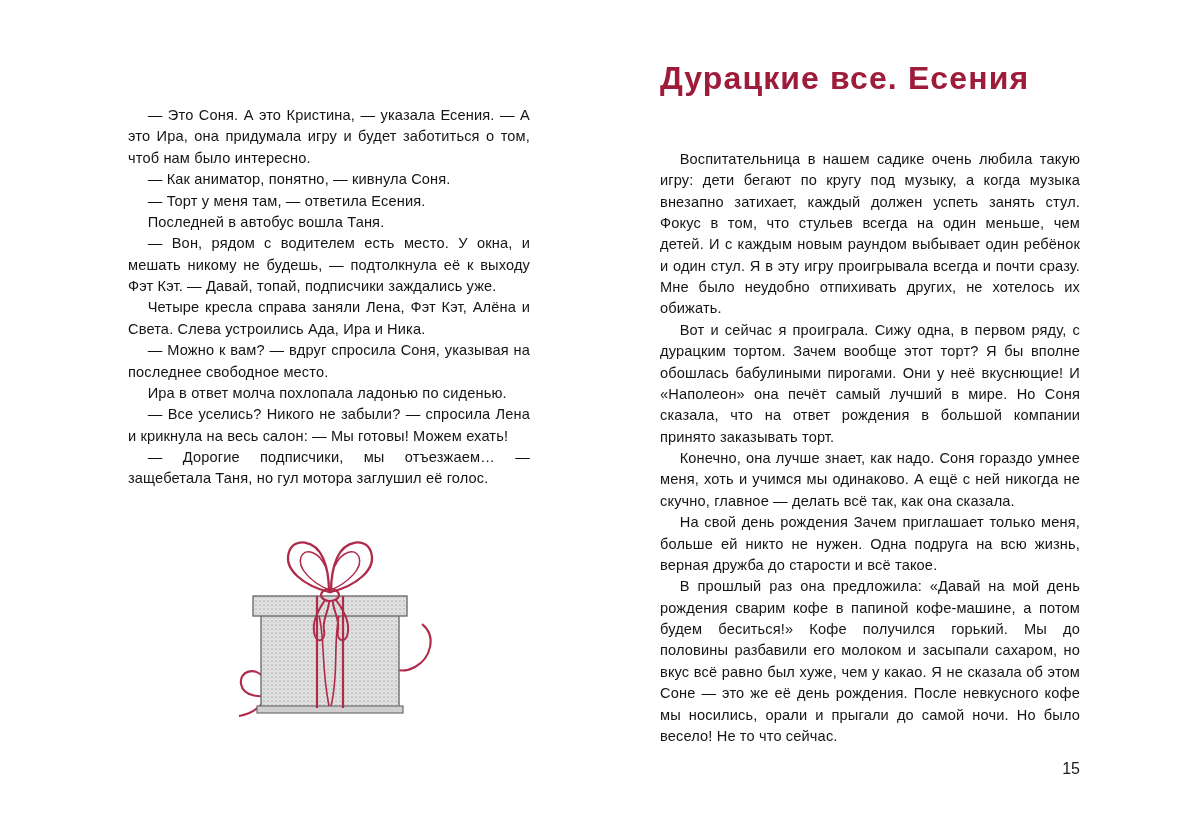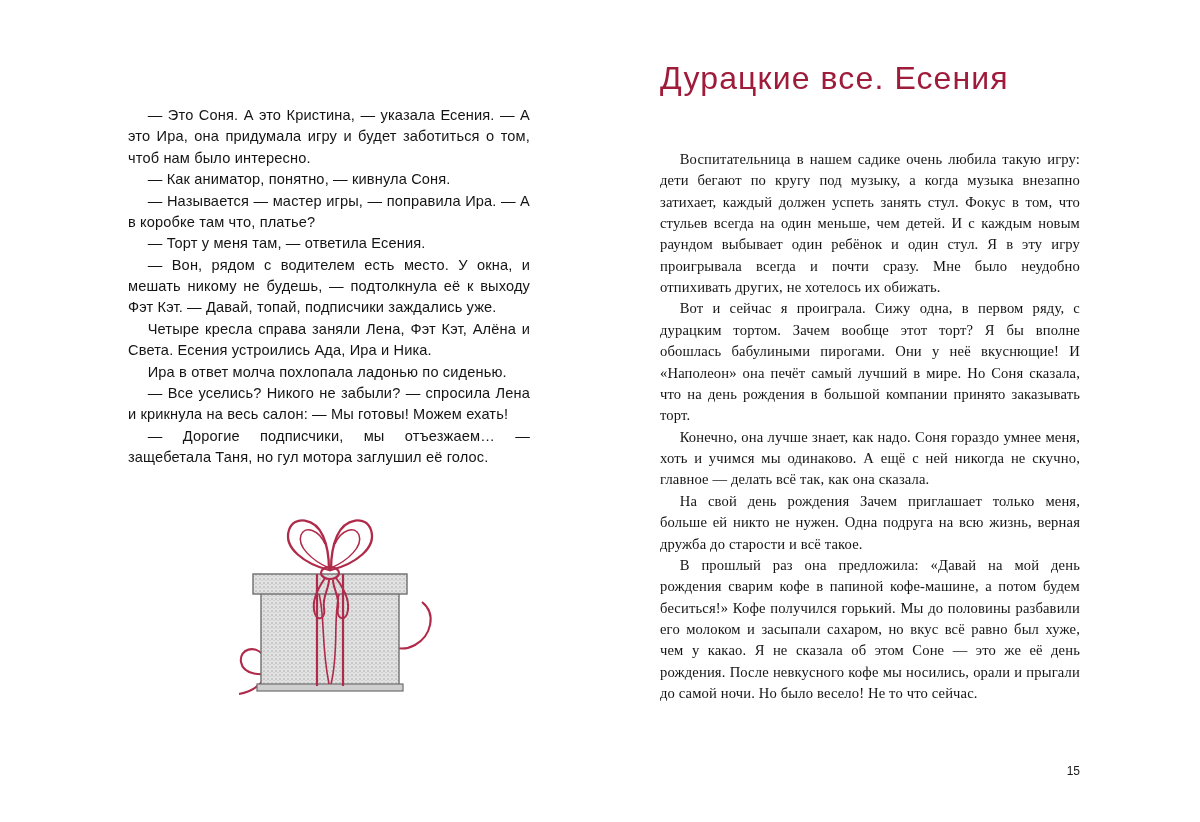--- a/index.html
+++ b/index.html
@@ -44,37 +44,36 @@
   }
   .body-text p {
     margin: 0;
     text-indent: 0;
   }
   .body-text p.ind {
     text-indent: 1.35em;
   }
   .chapter-title {
     font-size: 32px;
-    font-weight: normal;
+    font-weight: bold;
     color: #9e1b3a;
     letter-spacing: 0.035em;
     margin: 0 0 52px 0;
     line-height: 1.15;
     white-space: nowrap;
   }
   .right-body p {
     margin: 0;
     text-indent: 1.35em;
-    font-family: Liberation Serif, serif;
   }
   .page-number {
     position: absolute;
     right: 120px;
     bottom: 44px;
-    font-size: 12px;
+    font-size: 16px;
     color: #1a1a1a;
   }
   
   .illustration {
     position: relative;
     width: 100%;
     height: 230px;
     margin-top: 26px;
   }
   .illustration svg {
@@ -84,24 +83,25 @@
 </style>
 </head>
 <body>
 
 <div class="spread">
 
   <div class="page page-left">
     <div class="body-text">
       <p class="ind">— Это Соня. А это Кристина, — указала Есения. — А это Ира, она придумала игру и будет заботиться о том, чтоб нам было интересно.</p>
       <p class="ind">— Как аниматор, понятно, — кивнула Соня.</p>
-      <p class="ind">— Называется — мастер игры, — поправила Ира. — А в коробке там что, платье?</p>
       <p class="ind">— Торт у меня там, — ответила Есения.</p>
+      <p class="ind">Последней в автобус вошла Таня.</p>
       <p class="ind">— Вон, рядом с водителем есть место. У окна, и мешать никому не будешь, — подтолкнула её к выходу Фэт Кэт. — Давай, топай, подписчики заждались уже.</p>
-      <p class="ind">Четыре кресла справа заняли Лена, Фэт Кэт, Алёна и Света. Есения устроились Ада, Ира и Ника.</p>
+      <p class="ind">Четыре кресла справа заняли Лена, Фэт Кэт, Алёна и Света. Слева устроились Ада, Ира и Ника.</p>
+      <p class="ind">— Можно к вам? — вдруг спросила Соня, указывая на последнее свободное место.</p>
       <p class="ind">Ира в ответ молча похлопала ладонью по сиденью.</p>
       <p class="ind">— Все уселись? Никого не забыли? — спросила Лена и крикнула на весь салон: — Мы готовы! Можем ехать!</p>
       <p class="ind">— Дорогие подписчики, мы отъезжаем… — защебетала Таня, но гул мотора заглушил её голос.</p>
     </div>
 
     <div class="illustration">
       <svg width="300" height="215" viewBox="0 0 300 215">
         <defs>
           <pattern id="speckle" width="4" height="4" patternUnits="userSpaceOnUse">
             <rect width="4" height="4" fill="#e2e2e2"></rect>
@@ -135,21 +135,21 @@
         <path d="M146 84 C 138 96, 132 108, 136 120 C 139 128, 147 124, 145 114 C 143 104, 150 94, 150 86" fill="none" stroke="#b02a4a" stroke-width="2"></path>
         <path d="M157 84 C 166 96, 172 108, 168 120 C 165 128, 157 124, 159 114 C 161 104, 154 94, 154 86" fill="none" stroke="#b02a4a" stroke-width="2"></path>
       </svg>
     </div>
   </div>
 
   <div class="page page-right">
     <h1 class="chapter-title">Дурацкие все. Есения</h1>
     <div class="body-text right-body">
       <p>Воспитательница в нашем садике очень любила такую игру: дети бегают по кругу под музыку, а когда музыка внезапно затихает, каждый должен успеть занять стул. Фокус в том, что стульев всегда на один меньше, чем детей. И с каждым новым раундом выбывает один ребёнок и один стул. Я в эту игру проигрывала всегда и почти сразу. Мне было неудобно отпихивать других, не хотелось их обижать.</p>
-      <p>Вот и сейчас я проиграла. Сижу одна, в первом ряду, с дурацким тортом. Зачем вообще этот торт? Я бы вполне обошлась бабулиными пирогами. Они у неё вкуснющие! И «Наполеон» она печёт самый лучший в мире. Но Соня сказала, что на день рождения в большой компании принято заказывать торт.</p>
+      <p>Вот и сейчас я проиграла. Сижу одна, в первом ряду, с дурацким тортом. Зачем вообще этот торт? Я бы вполне обошлась бабулиными пирогами. Они у неё вкуснющие! И «Наполеон» она печёт самый лучший в мире. Но Соня сказала, что на ответ рождения в большой компании принято заказывать торт.</p>
       <p>Конечно, она лучше знает, как надо. Соня гораздо умнее меня, хоть и учимся мы одинаково. А ещё с ней никогда не скучно, главное — делать всё так, как она сказала.</p>
       <p>На свой день рождения Зачем приглашает только меня, больше ей никто не нужен. Одна подруга на всю жизнь, верная дружба до старости и всё такое.</p>
       <p>В прошлый раз она предложила: «Давай на мой день рождения сварим кофе в папиной кофе-машине, а потом будем беситься!» Кофе получился горький. Мы до половины разбавили его молоком и засыпали сахаром, но вкус всё равно был хуже, чем у какао. Я не сказала об этом Соне — это же её день рождения. После невкусного кофе мы носились, орали и прыгали до самой ночи. Но было весело! Не то что сейчас.</p>
     </div>
     <div class="page-number">15</div>
   </div>
 
 </div>
 
 </body></html>

